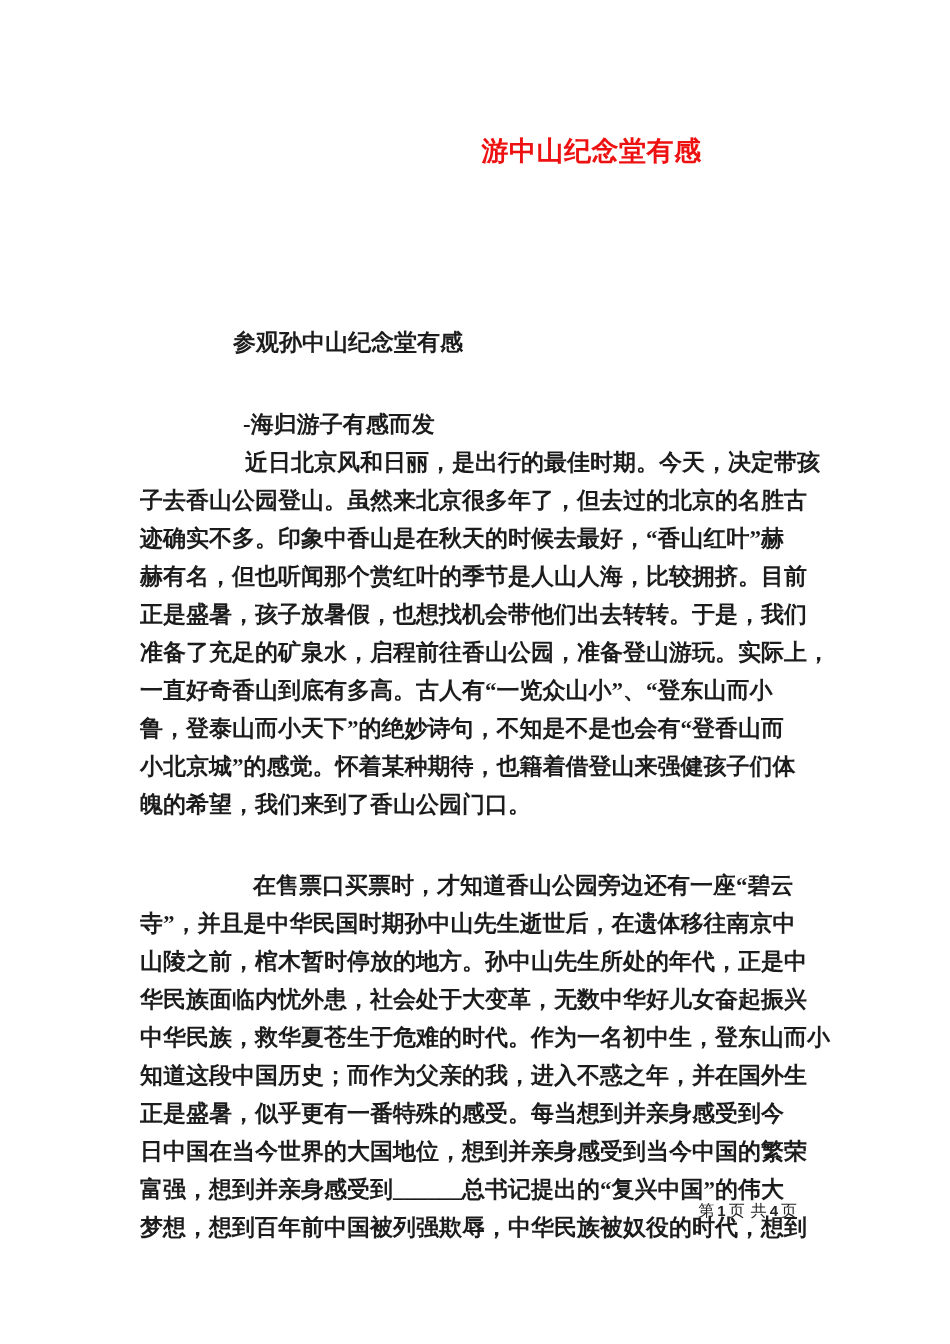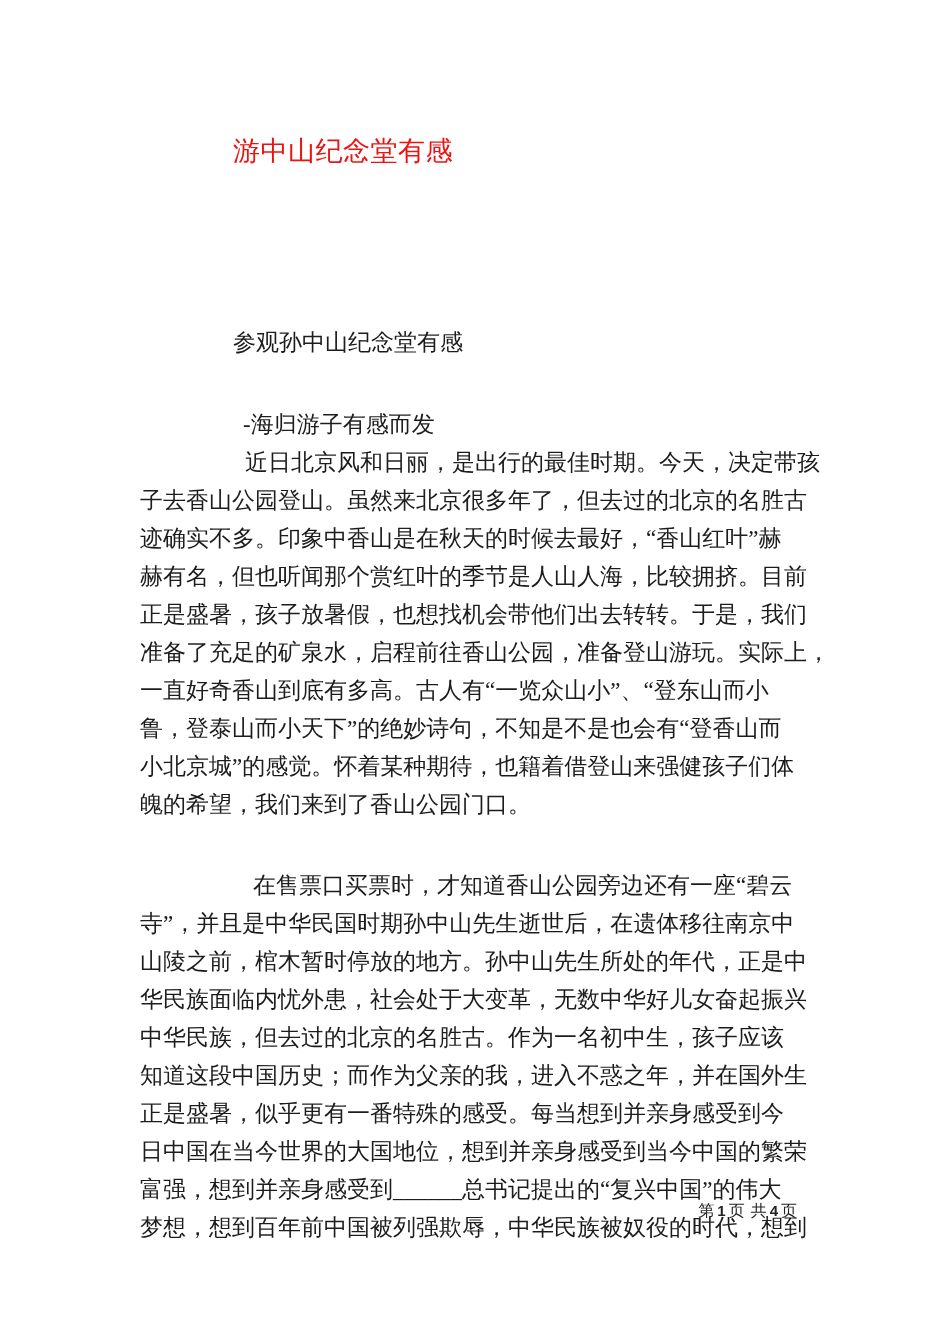--- a/index.html
+++ b/index.html
@@ -15,32 +15,33 @@
     overflow: hidden;
     font-family: "Liberation Serif", "DejaVu Serif", serif;
     color: #1c1c1c;
   }
   .doc-title {
     position: absolute;
     top: 133px;
     left: 0;
     width: 100%;
     margin: 0;
-    text-align: left;
+    text-align: center;
     text-indent: 233px;      
     font-size: 27px;
-    font-weight: normal;
+    font-weight: bold;
     letter-spacing: 0.5px;
     white-space: nowrap;
   }
   .doc-body {
     position: absolute;
     left: 140px;
     top: 324px;
     width: 690px;
+    font-weight: bold;
   }
   .line {
     height: 38px;
     line-height: 38px;
     font-size: 23px;
     white-space: nowrap;
     letter-spacing: 0;
   }
   .page-footer {
     position: absolute;
@@ -75,21 +76,21 @@
       <div class="line">正是盛暑，孩子放暑假，也想找机会带他们出去转转。于是，我们</div>
       <div class="line">准备了充足的矿泉水，启程前往香山公园，准备登山游玩。实际上，</div>
       <div class="line">一直好奇香山到底有多高。古人有“一览众山小”、“登东山而小</div>
       <div class="line">鲁，登泰山而小天下”的绝妙诗句，不知是不是也会有“登香山而</div>
       <div class="line">小北京城”的感觉。怀着某种期待，也籍着借登山来强健孩子们体</div>
       <div class="line">魄的希望，我们来到了香山公园门口。</div>
       <div class="line" style="padding-left: 113px; margin-top: 43px;">在售票口买票时，才知道香山公园旁边还有一座“碧云</div>
       <div class="line">寺”，并且是中华民国时期孙中山先生逝世后，在遗体移往南京中</div>
       <div class="line">山陵之前，棺木暂时停放的地方。孙中山先生所处的年代，正是中</div>
       <div class="line">华民族面临内忧外患，社会处于大变革，无数中华好儿女奋起振兴</div>
-      <div class="line">中华民族，但去过的北京的名胜古。作为一名初中生，孩子应该</div>
+      <div class="line">中华民族，救华夏苍生于危难的时代。作为一名初中生，登东山而小</div>
       <div class="line">知道这段中国历史；而作为父亲的我，进入不惑之年，并在国外生</div>
       <div class="line">正是盛暑，似乎更有一番特殊的感受。每当想到并亲身感受到今</div>
       <div class="line">日中国在当今世界的大国地位，想到并亲身感受到当今中国的繁荣</div>
       <div class="line">富强，想到并亲身感受到______总书记提出的“复兴中国”的伟大</div>
       <div class="line">梦想，想到百年前中国被列强欺辱，中华民族被奴役的时代，想到</div>
     </div>
 
   <div class="page-footer">
     <span>第</span><span class="num">1</span><span>页 共</span><span class="num">4</span><span>页</span>
   </div>

